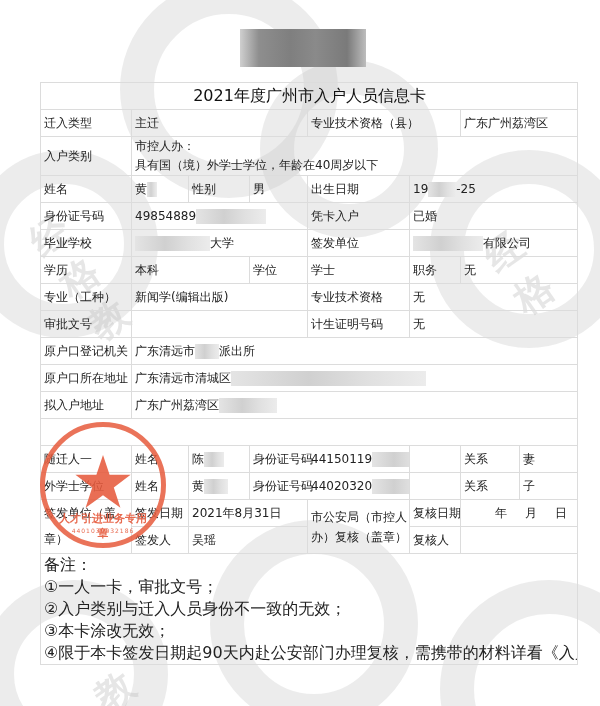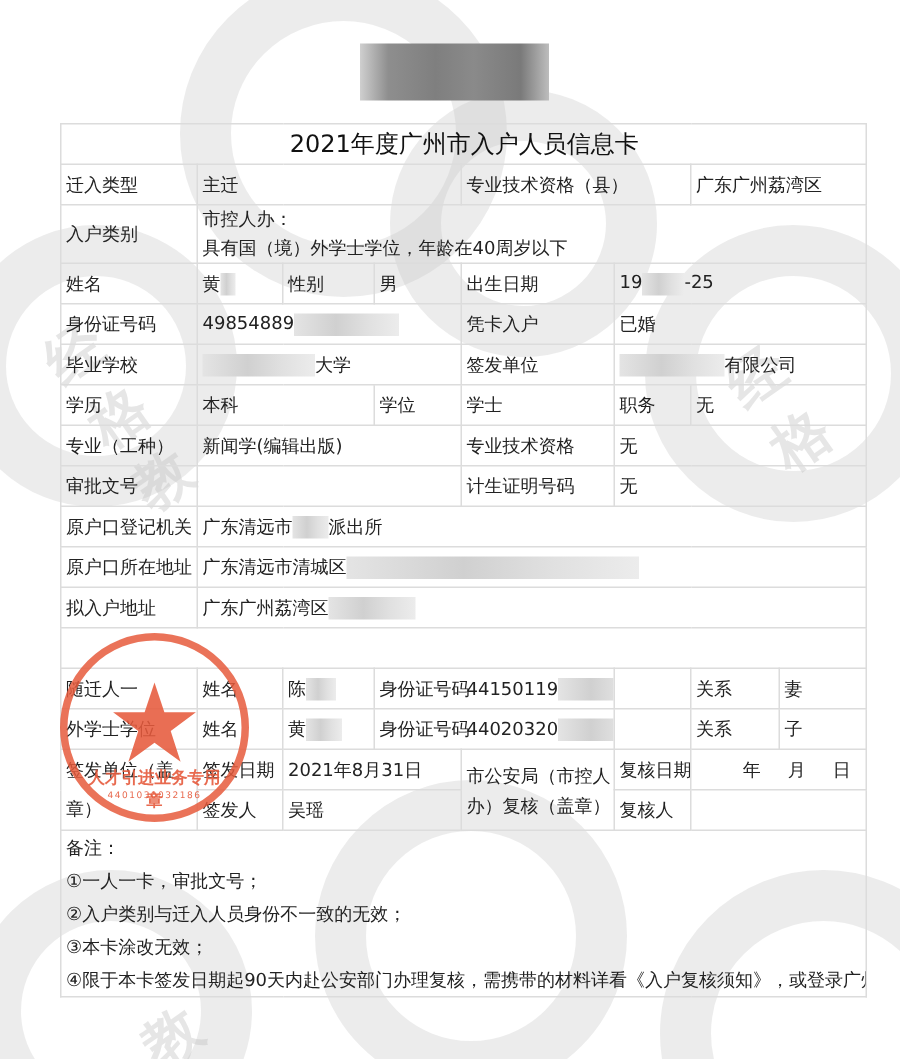--- a/index.html
+++ b/index.html
@@ -18,21 +18,21 @@
   table.card {
     position:absolute; left:40px; top:82px; width:537px; border-collapse:collapse; table-layout:fixed; z-index:2;
     font-size:12px;
   }
   table.card td {
     border:1px solid #dcdcdc; padding:0 2px 0 3px; height:26px; vertical-align:middle; white-space:nowrap; overflow:hidden;
     background:transparent;
   }
   td.title { text-align:center; font-size:16px; font-weight:normal; height:29px; color:#111; }
   td.tall { height:36px; line-height:19px; }
-  td.notes { height:134px; vertical-align:top; padding:10px 10px 0 10px; line-height:22px; white-space:normal; font-size:12px;}
+  td.notes { height:134px; vertical-align:top; padding:10px 10px 0 10px; line-height:22px; white-space:normal; font-size:16px;}
   .redact { display:inline-block; height:15px; background:linear-gradient(90deg,#e4e4e4,#d0d0d0 40%,#e0e0e0 70%,#ececec); vertical-align:middle; }
   .stamp {
     position:absolute; left:40px; top:422px; width:116px; height:116px; border-radius:50%;
     border:5px solid rgba(230,90,60,0.85); z-index:3; pointer-events:none;
   }
   .stamp-star { position:absolute; left:28px; top:25px; width:60px; height:60px; }
   .stamp-text-top { position:absolute; left:8px; top:4px; width:100px; text-align:center; font-size:12px; color:rgba(230,90,60,0.9); font-weight:bold; letter-spacing:1px;}
   .stamp-text-bot { position:absolute; left:10px; top:84px; width:96px; text-align:center; font-size:11px; color:rgba(230,90,60,0.9); font-weight:bold; }
   .stamp-num { position:absolute; left:20px; top:100px; width:76px; text-align:center; font-size:6px; color:rgba(230,90,60,0.9); letter-spacing:1px;}
   .ymd { display:flex; justify-content:flex-end; gap:18px; padding-right:8px; }

